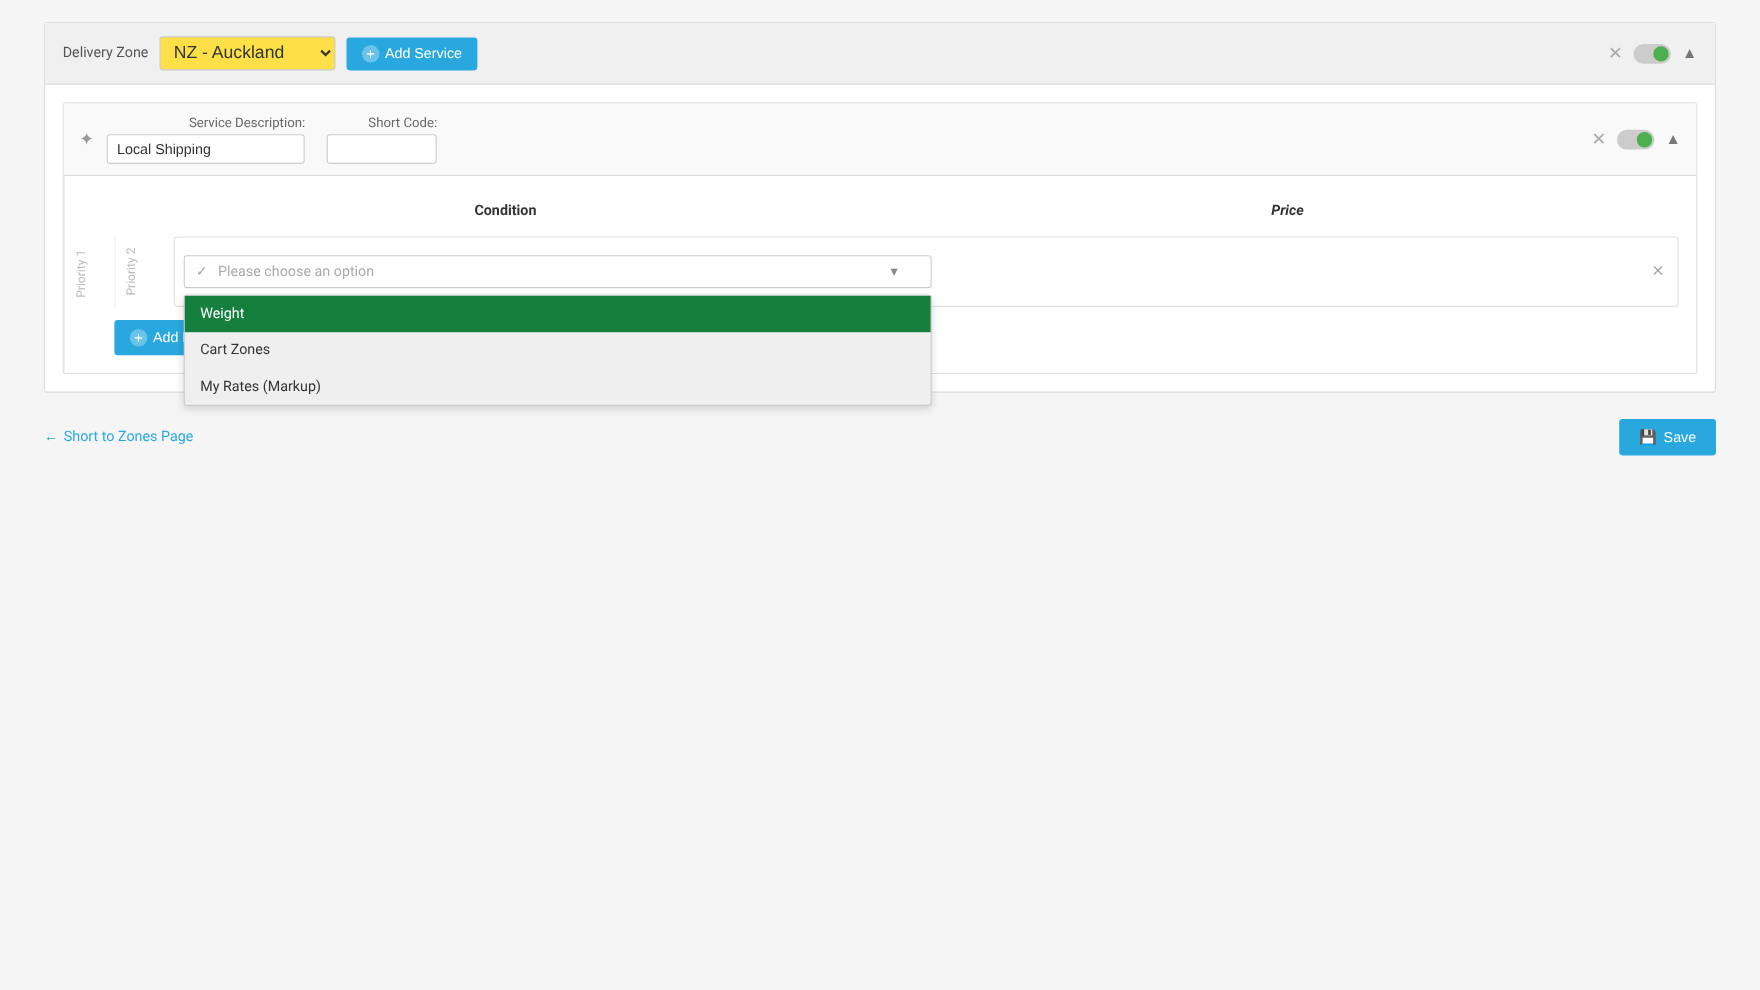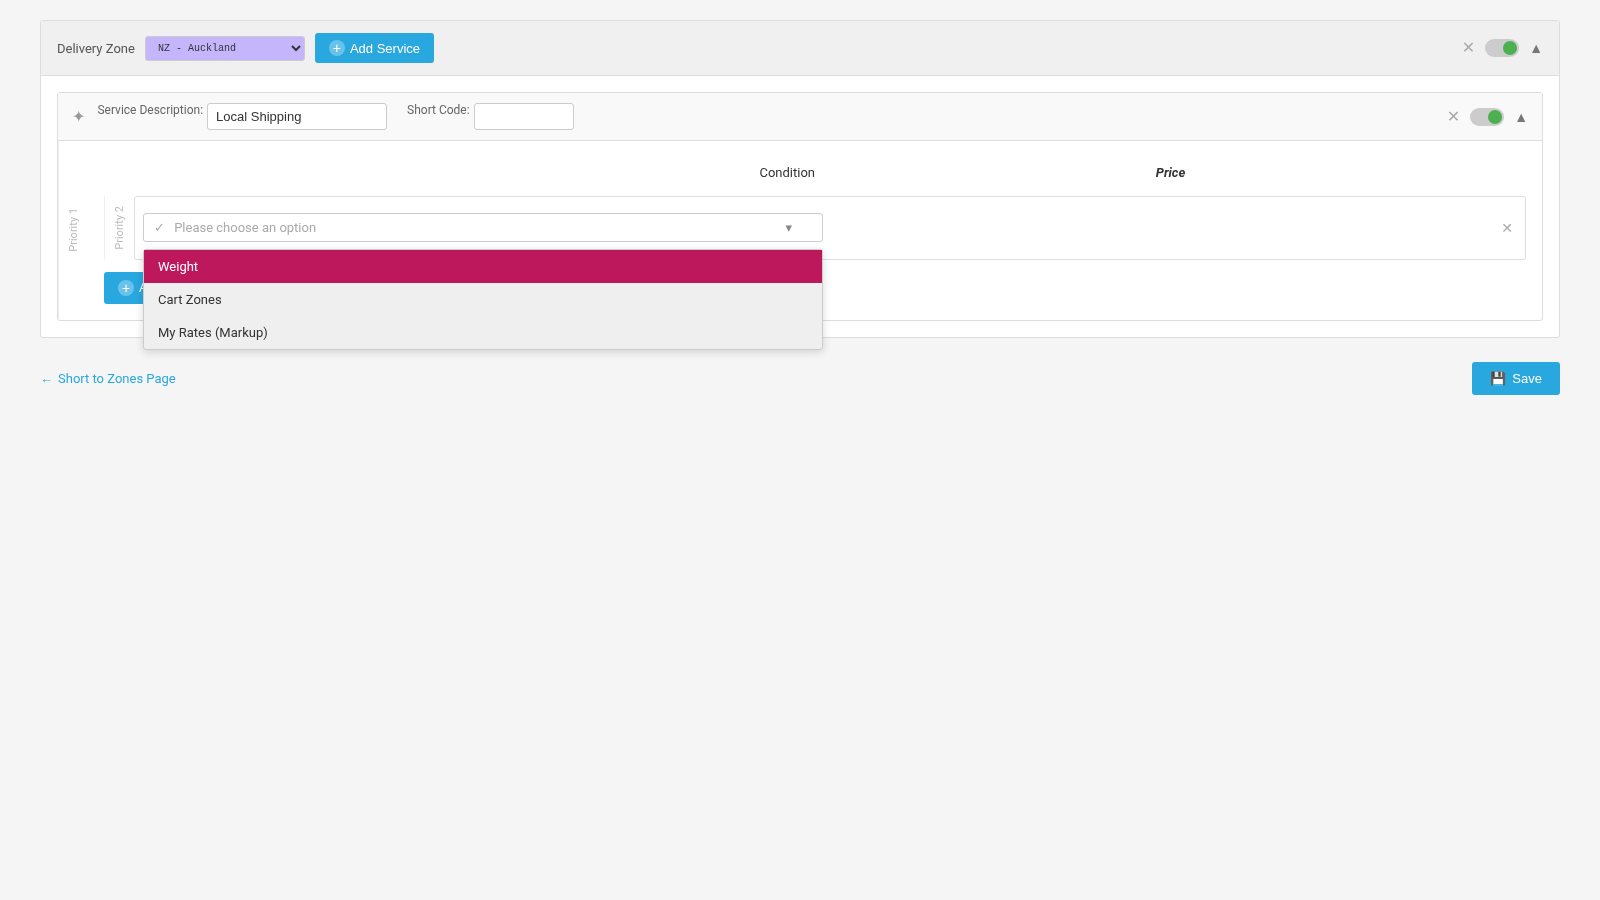--- a/index.html
+++ b/index.html
@@ -55,26 +55,25 @@
     .delivery-zone-label {
       font-size: 13px;
       color: #555;
       white-space: nowrap;
     }
 
     .zone-select {
       border: 1px solid #ccc;
       border-radius: 3px;
       padding: 5px 24px 5px 8px;
-      font-size: 10px;
-      background: #c4b5fd;
+      font-size: 16px;
+      background: #fde047;
       appearance: auto;
       color: #333;
       min-width: 160px;
-      font-family: Liberation Mono, monospace;
     }
 
     .add-service-btn {
       background: #29a8e0;
       color: #fff;
       border: none;
       border-radius: 3px;
       padding: 7px 14px;
       font-size: 13px;
       cursor: pointer;
@@ -143,22 +142,23 @@
 
     .service-fields {
       display: flex;
       align-items: flex-end;
       gap: 20px;
       flex: 1;
     }
 
     .field-group {
       display: flex;
-      flex-direction: row;
+      flex-direction: column;
       gap: 4px;
+      align-items: flex-end;
     }
 
     .field-label {
       font-size: 12px;
       color: #666;
     }
 
     .field-input {
       border: 1px solid #ccc;
       border-radius: 3px;
@@ -202,38 +202,39 @@
     }
 
     .condition-price-header {
       display: flex;
       padding: 8px 0;
       margin-bottom: 8px;
     }
 
     .col-condition {
       flex: 1;
-      text-align: right;
-      font-weight: normal;
-      font-size: 13px;
-      color: #333;
-    }
-
-    .col-price {
-      flex: 1;
       text-align: center;
       font-weight: bold;
       font-size: 13px;
       color: #333;
+    }
+
+    .col-price {
+      flex: 1;
+      text-align: center;
+      font-weight: bold;
+      font-size: 13px;
+      color: #333;
       font-style: italic;
     }
 
     
     .priority-row {
       display: flex;
+      gap: 24px;
     }
 
     .priority-label-2 {
       writing-mode: vertical-rl;
       transform: rotate(180deg);
       font-size: 11px;
       color: #bbb;
       padding: 10px 8px;
       white-space: nowrap;
       display: flex;
@@ -297,21 +298,21 @@
     }
 
     .dropdown-item {
       padding: 9px 14px;
       font-size: 13px;
       color: #333;
       cursor: pointer;
     }
 
     .dropdown-item.selected {
-      background: #be185d;
+      background: #15803d;
       color: #fff;
     }
 
     .row-delete-btn {
       color: #aaa;
       font-size: 14px;
       cursor: pointer;
       padding: 4px;
     }
 

